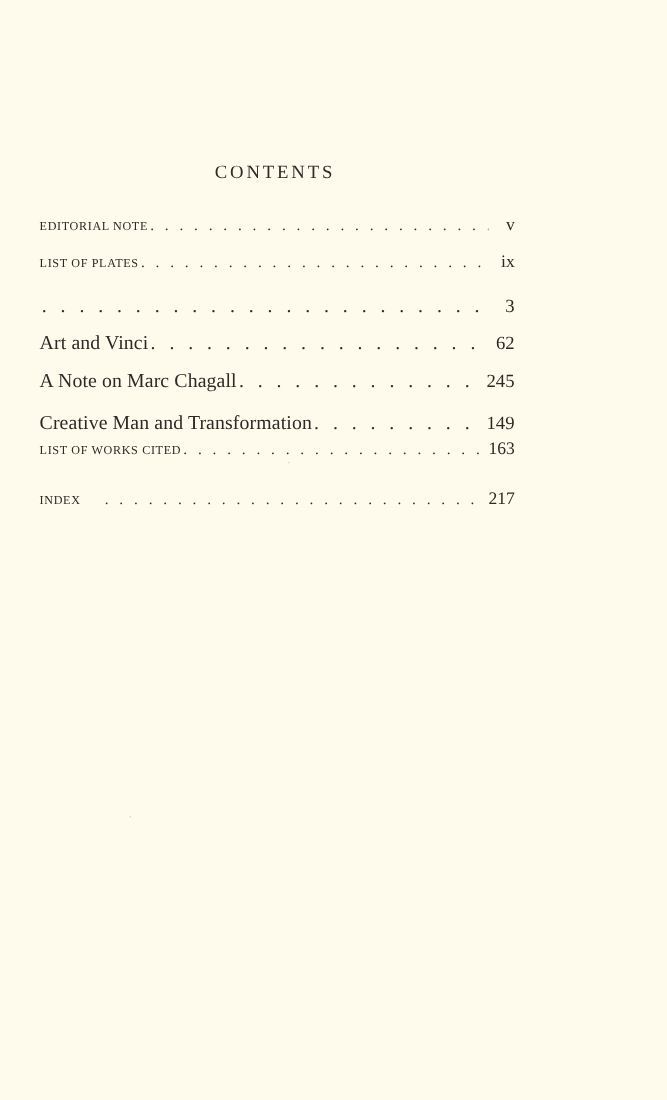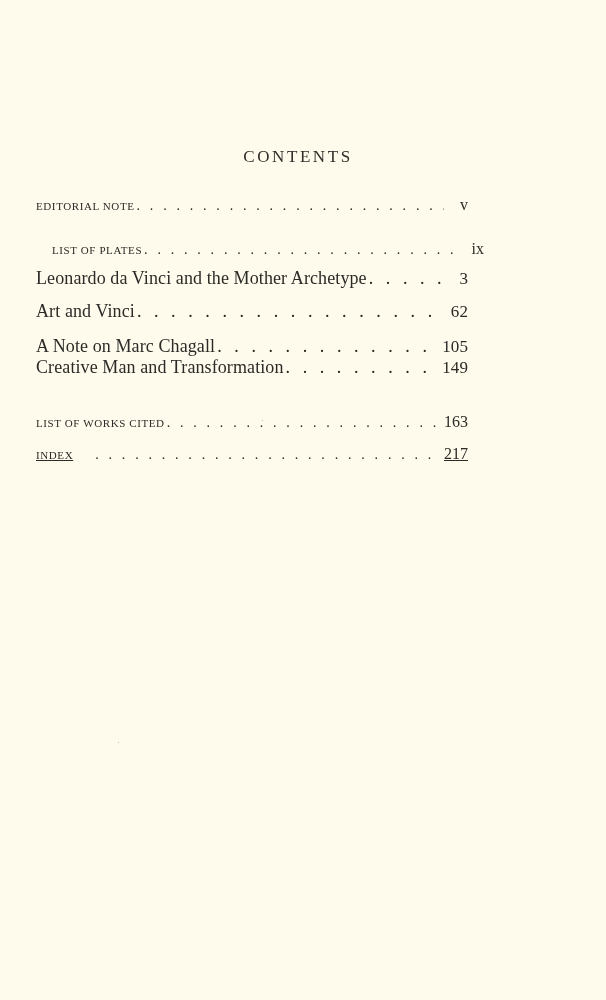--- a/index.html
+++ b/index.html
@@ -23,21 +23,20 @@
     }
     .title {
       position: absolute;
       top: 147px;
       left: 0;
       width: 500px;
       text-align: center;
       font-size: 17px;
       letter-spacing: 2.6px;
       color: #2e2d29;
-      padding-left: 48px;
     }
     .toc {
       position: absolute;
       left: 36px;
       width: 432px;
     }
     .row {
       position: absolute;
       left: 0;
       width: 432px;
@@ -98,57 +97,56 @@
   <div class="title">CONTENTS</div>
 
   <div class="toc">
 
     <div class="row small" style="top:196px;">
       <span class="label">EDITORIAL NOTE</span>
       <span class="leader"><span class="dots">.  .  .  .  .  .  .  .  .  .  .  .  .  .  .  .  .  .  .  .  .  .  .  .  .  .  .  .  .  .  .  .  .  .  .  .  .  .  .  .</span></span>
       <span class="page-num">v</span>
     </div>
 
-    <div class="row small" style="top:240px;margin-left:16px;">
+    <div class="row small" style="top:230px;">
       <span class="label">LIST OF PLATES</span>
       <span class="leader"><span class="dots">.  .  .  .  .  .  .  .  .  .  .  .  .  .  .  .  .  .  .  .  .  .  .  .  .  .  .  .  .  .  .  .  .  .  .  .  .  .  .  .</span></span>
       <span class="page-num">ix</span>
     </div>
 
     <div class="row large" style="top:268px;">
-      <span class="label">Leonardo da Vinci and the Mother Archetype</span>
       <span class="leader"><span class="dots">.  .  .  .  .  .  .  .  .  .  .  .  .  .  .  .  .  .  .  .  .  .  .  .  .  .  .  .  .  .  .  .  .  .  .  .  .  .  .  .</span></span>
       <span class="page-num">3</span>
     </div>
 
     <div class="row large" style="top:301px;">
       <span class="label">Art and Vinci</span>
       <span class="leader"><span class="dots">.  .  .  .  .  .  .  .  .  .  .  .  .  .  .  .  .  .  .  .  .  .  .  .  .  .  .  .  .  .  .  .  .  .  .  .  .  .  .  .</span></span>
       <span class="page-num">62</span>
     </div>
 
     <div class="row large" style="top:336px;">
       <span class="label">A Note on Marc Chagall</span>
       <span class="leader"><span class="dots">.  .  .  .  .  .  .  .  .  .  .  .  .  .  .  .  .  .  .  .  .  .  .  .  .  .  .  .  .  .  .  .  .  .  .  .  .  .  .  .</span></span>
-      <span class="page-num">105</span>
+      <span class="page-num">245</span>
     </div>
 
-    <div class="row large" style="top:357px;">
+    <div class="row large" style="top:374px;">
       <span class="label">Creative Man and Transformation</span>
       <span class="leader"><span class="dots">.  .  .  .  .  .  .  .  .  .  .  .  .  .  .  .  .  .  .  .  .  .  .  .  .  .  .  .  .  .  .  .  .  .  .  .  .  .  .  .</span></span>
       <span class="page-num">149</span>
     </div>
 
-    <div class="row small" style="top:413px;">
+    <div class="row small" style="top:400px;">
       <span class="label">LIST OF WORKS CITED</span>
       <span class="leader"><span class="dots">.  .  .  .  .  .  .  .  .  .  .  .  .  .  .  .  .  .  .  .  .  .  .  .  .  .  .  .  .  .  .  .  .  .  .  .  .  .  .  .</span></span>
       <span class="page-num">163</span>
     </div>
 
-    <div class="row small" style="top:445px;text-decoration:underline;">
+    <div class="row small" style="top:445px;">
       <span class="label">INDEX</span>
       <span class="leader" style="margin-left:22px;"><span class="dots">.  .  .  .  .  .  .  .  .  .  .  .  .  .  .  .  .  .  .  .  .  .  .  .  .  .  .  .  .  .  .  .  .  .  .  .  .  .  .  .</span></span>
       <span class="page-num">217</span>
     </div>
 
   </div>
 
   <div class="speck" style="left:118px; top:742px;"></div>
   <div class="speck" style="left:262px; top:420px;"></div>
 </div>

